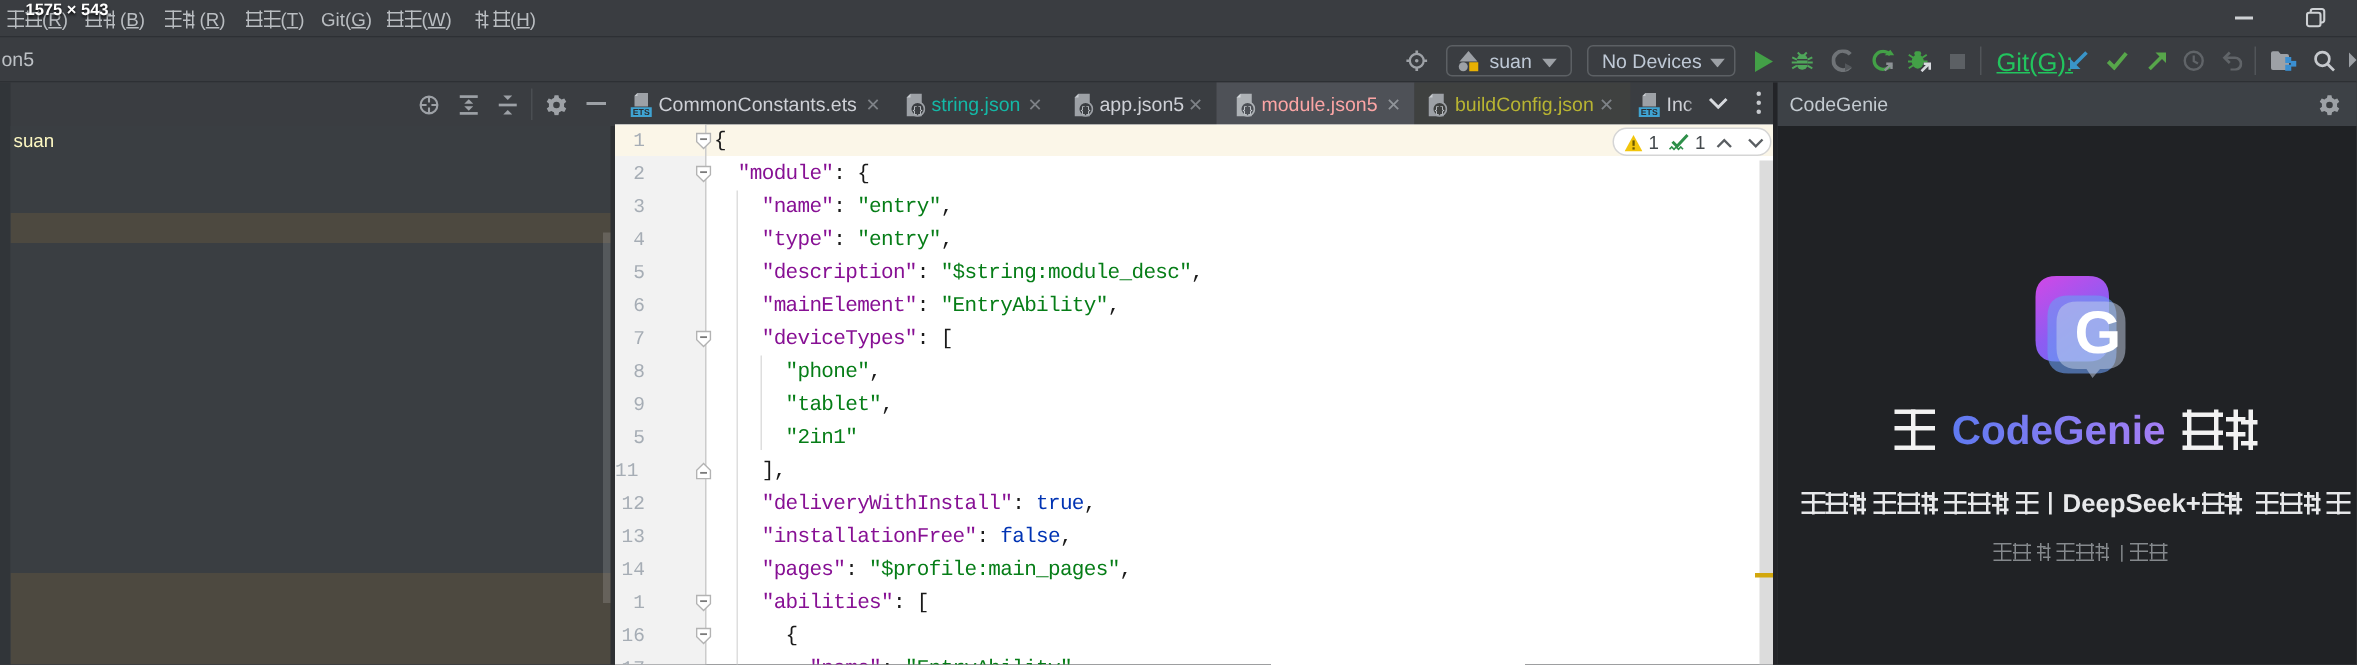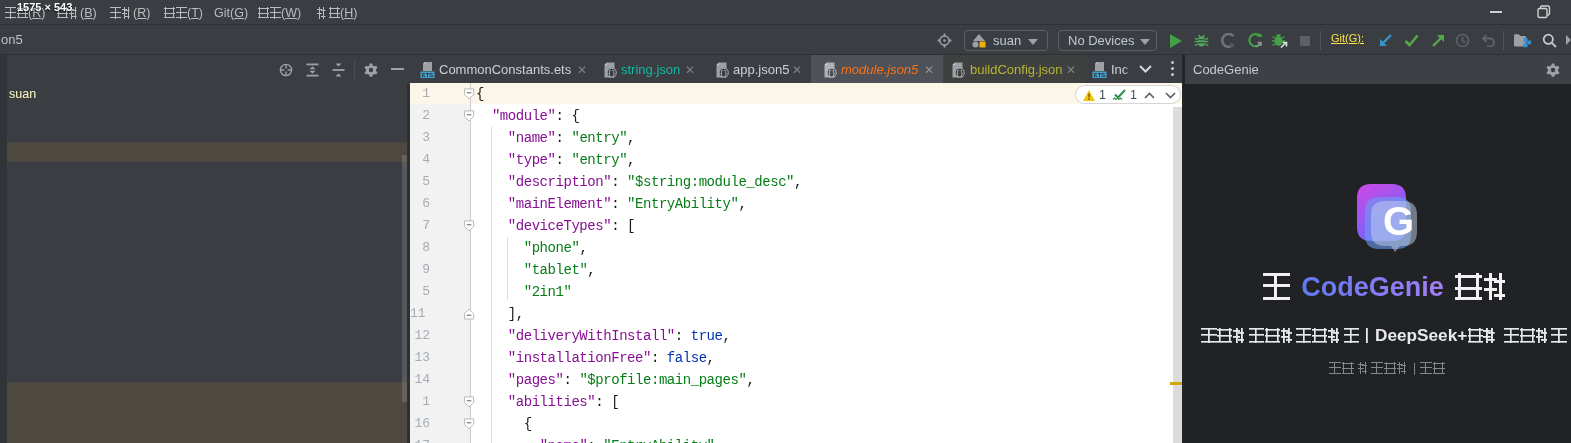--- a/index.html
+++ b/index.html
@@ -99,21 +99,21 @@
 
   <svg class="abs" style="left:1272px;top:8px;" width="16" height="15" viewBox="0 0 16 15">
     <ellipse cx="6.5" cy="8" rx="4" ry="4.8" fill="#43a047"></ellipse>
     <rect x="4.2" y="1.2" width="4.6" height="2.8" rx="1.4" fill="#43a047"></rect>
     <path d="M0.5 3.5l3 2M12.5 3.5l-3 2M0 8h3M10 8h3M0.5 12.5l3-2" stroke="#43a047" stroke-width="1.3" fill="none"></path>
     <path d="M9 14.5l5-5M14.5 13.5v-4h-4" stroke="#d7dade" stroke-width="1.7" fill="none"></path>
   </svg>
 
   <div class="abs" style="left:1300px;top:11px;width:10px;height:10px;background:#5c6064;"></div>
   <div class="abs" style="left:1320px;top:6px;width:1px;height:19px;background:#515559;"></div>
-  <span class="abs" style="left:1331px;top:7px;color:#fde047;font-size:11px;text-decoration:underline;">Git(G):</span>
+  <span class="abs" style="left:1331px;top:7px;color:#22c55e;font-size:17px;text-decoration:underline;">Git(G):</span>
 
   <svg class="abs" style="left:1379px;top:9px;" width="14" height="13" viewBox="0 0 14 13">
     <path d="M12 1 L3.5 9.5" stroke="#3995c8" stroke-width="2.4" fill="none"></path>
     <polygon points="1,12 1,5 8,12" fill="#3995c8"></polygon>
   </svg>
 
   <svg class="abs" style="left:1404px;top:9px;" width="15" height="13" viewBox="0 0 15 13" fill="none">
     <path d="M1.5 7l4 4L13.5 1.5" stroke="#57a64a" stroke-width="2.6"></path>
   </svg>
 
@@ -198,21 +198,21 @@
     <text x="9.7" y="13" font-size="6.5" fill="#c8ccd0" text-anchor="middle" font-family="Liberation Mono,monospace">{}</text>
   </svg>
   <span class="abs" style="left:733px;top:7px;color:#ced0d6;font-size:13px;">app.json5</span>
   <span class="abs" style="left:792px;top:8px;color:#7e8287;font-size:12px;">✕</span>
   <svg class="abs" style="left:822px;top:7px;" width="15" height="16" viewBox="0 0 15 16">
     <path d="M5 0.5 H12.5 V15.5 H2.5 V3 Z" fill="#aeb2b6"></path>
       <path d="M5 0.5 L5 3 L2.5 3 Z" fill="#d4d8dc"></path>
     <circle cx="9.7" cy="10.7" r="4.6" fill="#4e5157" stroke="#aeb2b6" stroke-width="1.1"></circle>
     <text x="9.7" y="13" font-size="6.5" fill="#d4d8dc" text-anchor="middle" font-family="Liberation Mono,monospace">{}</text>
   </svg>
-  <span class="abs" style="left:841px;top:7px;color:#f97316;font-size:13px;font-style:italic;">module.json5</span>
+  <span class="abs" style="left:841px;top:7px;color:#fca5a5;font-size:13px;">module.json5</span>
   <span class="abs" style="left:924px;top:8px;font-size:12px;color:#909499;">✕</span>
   <svg class="abs" style="left:950px;top:7px;" width="15" height="16" viewBox="0 0 15 16">
     <path d="M5 0.5 H12.5 V15.5 H2.5 V3 Z" fill="#9da1a6"></path>
       <path d="M5 0.5 L5 3 L2.5 3 Z" fill="#c8ccd0"></path>
     <circle cx="9.7" cy="10.7" r="4.6" fill="#3f4140" stroke="#9da1a6" stroke-width="1.1"></circle>
     <text x="9.7" y="13" font-size="6.5" fill="#c8ccd0" text-anchor="middle" font-family="Liberation Mono,monospace">{}</text>
   </svg>
   <span class="abs" style="left:970px;top:7px;color:#b8b432;font-size:13px;">buildConfig.json</span>
   <span class="abs" style="left:1066px;top:8px;color:#7e8287;font-size:12px;">✕</span>
   <svg class="abs" style="left:1092px;top:6px;" width="15" height="17" viewBox="0 0 15 17">

